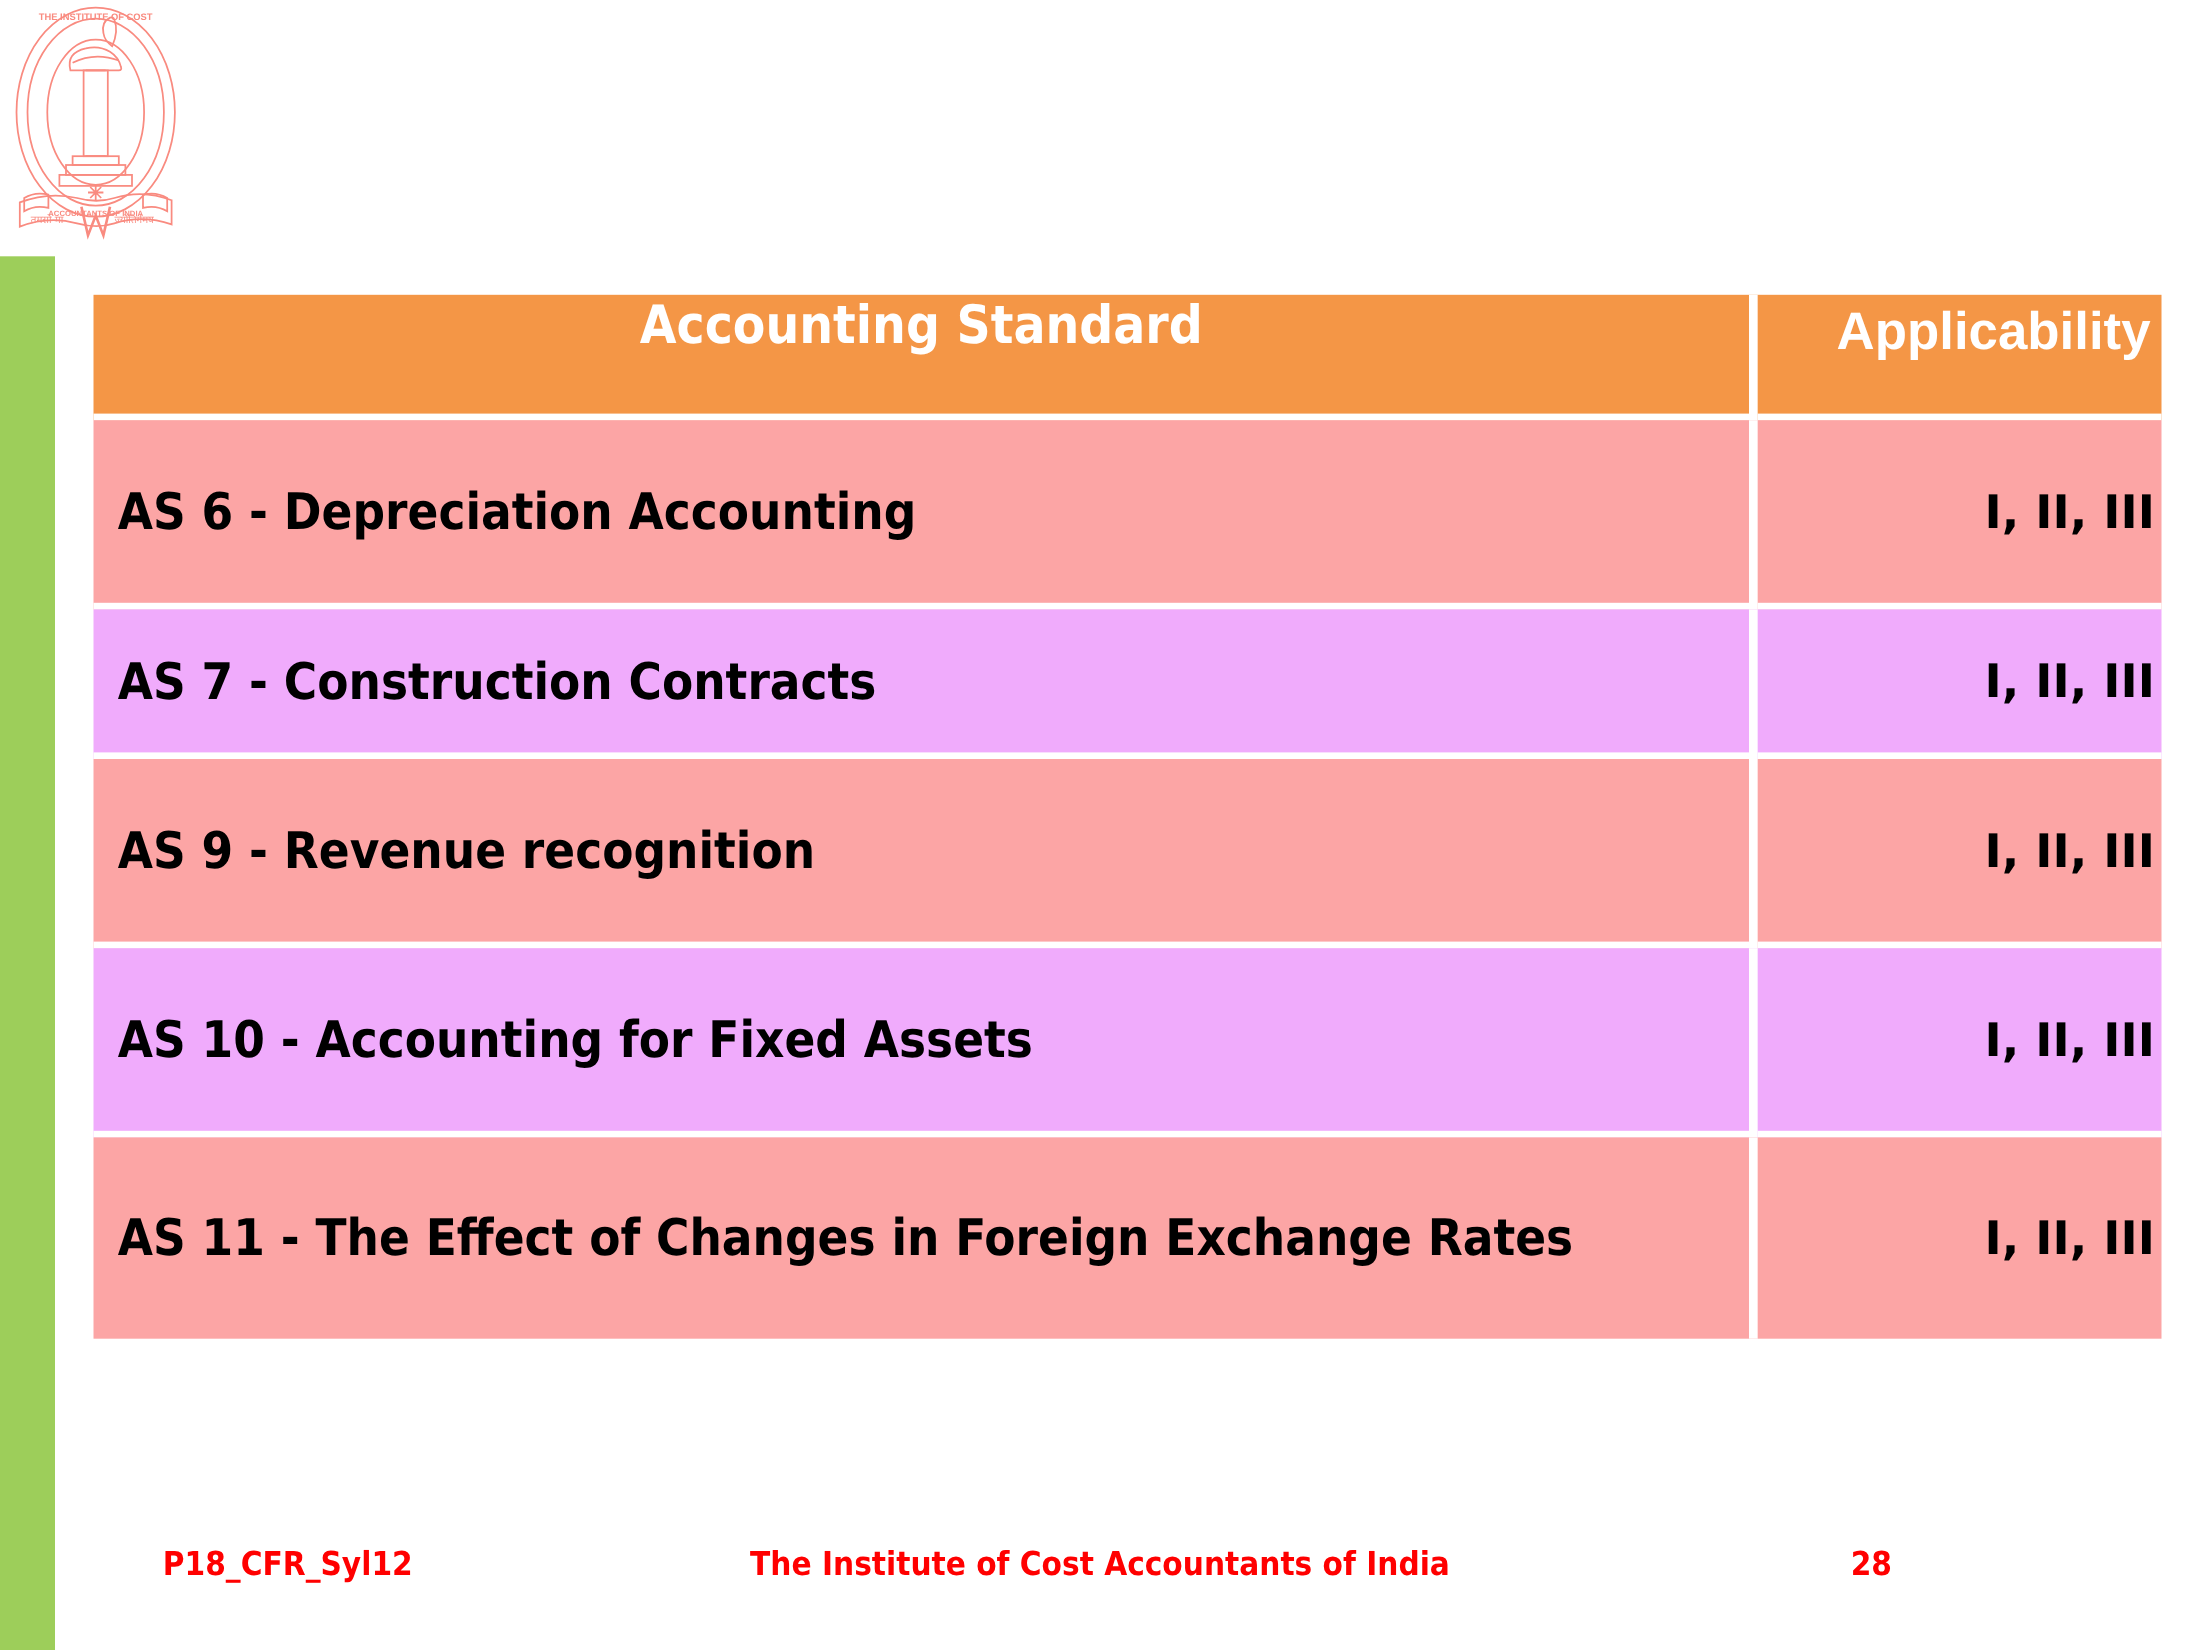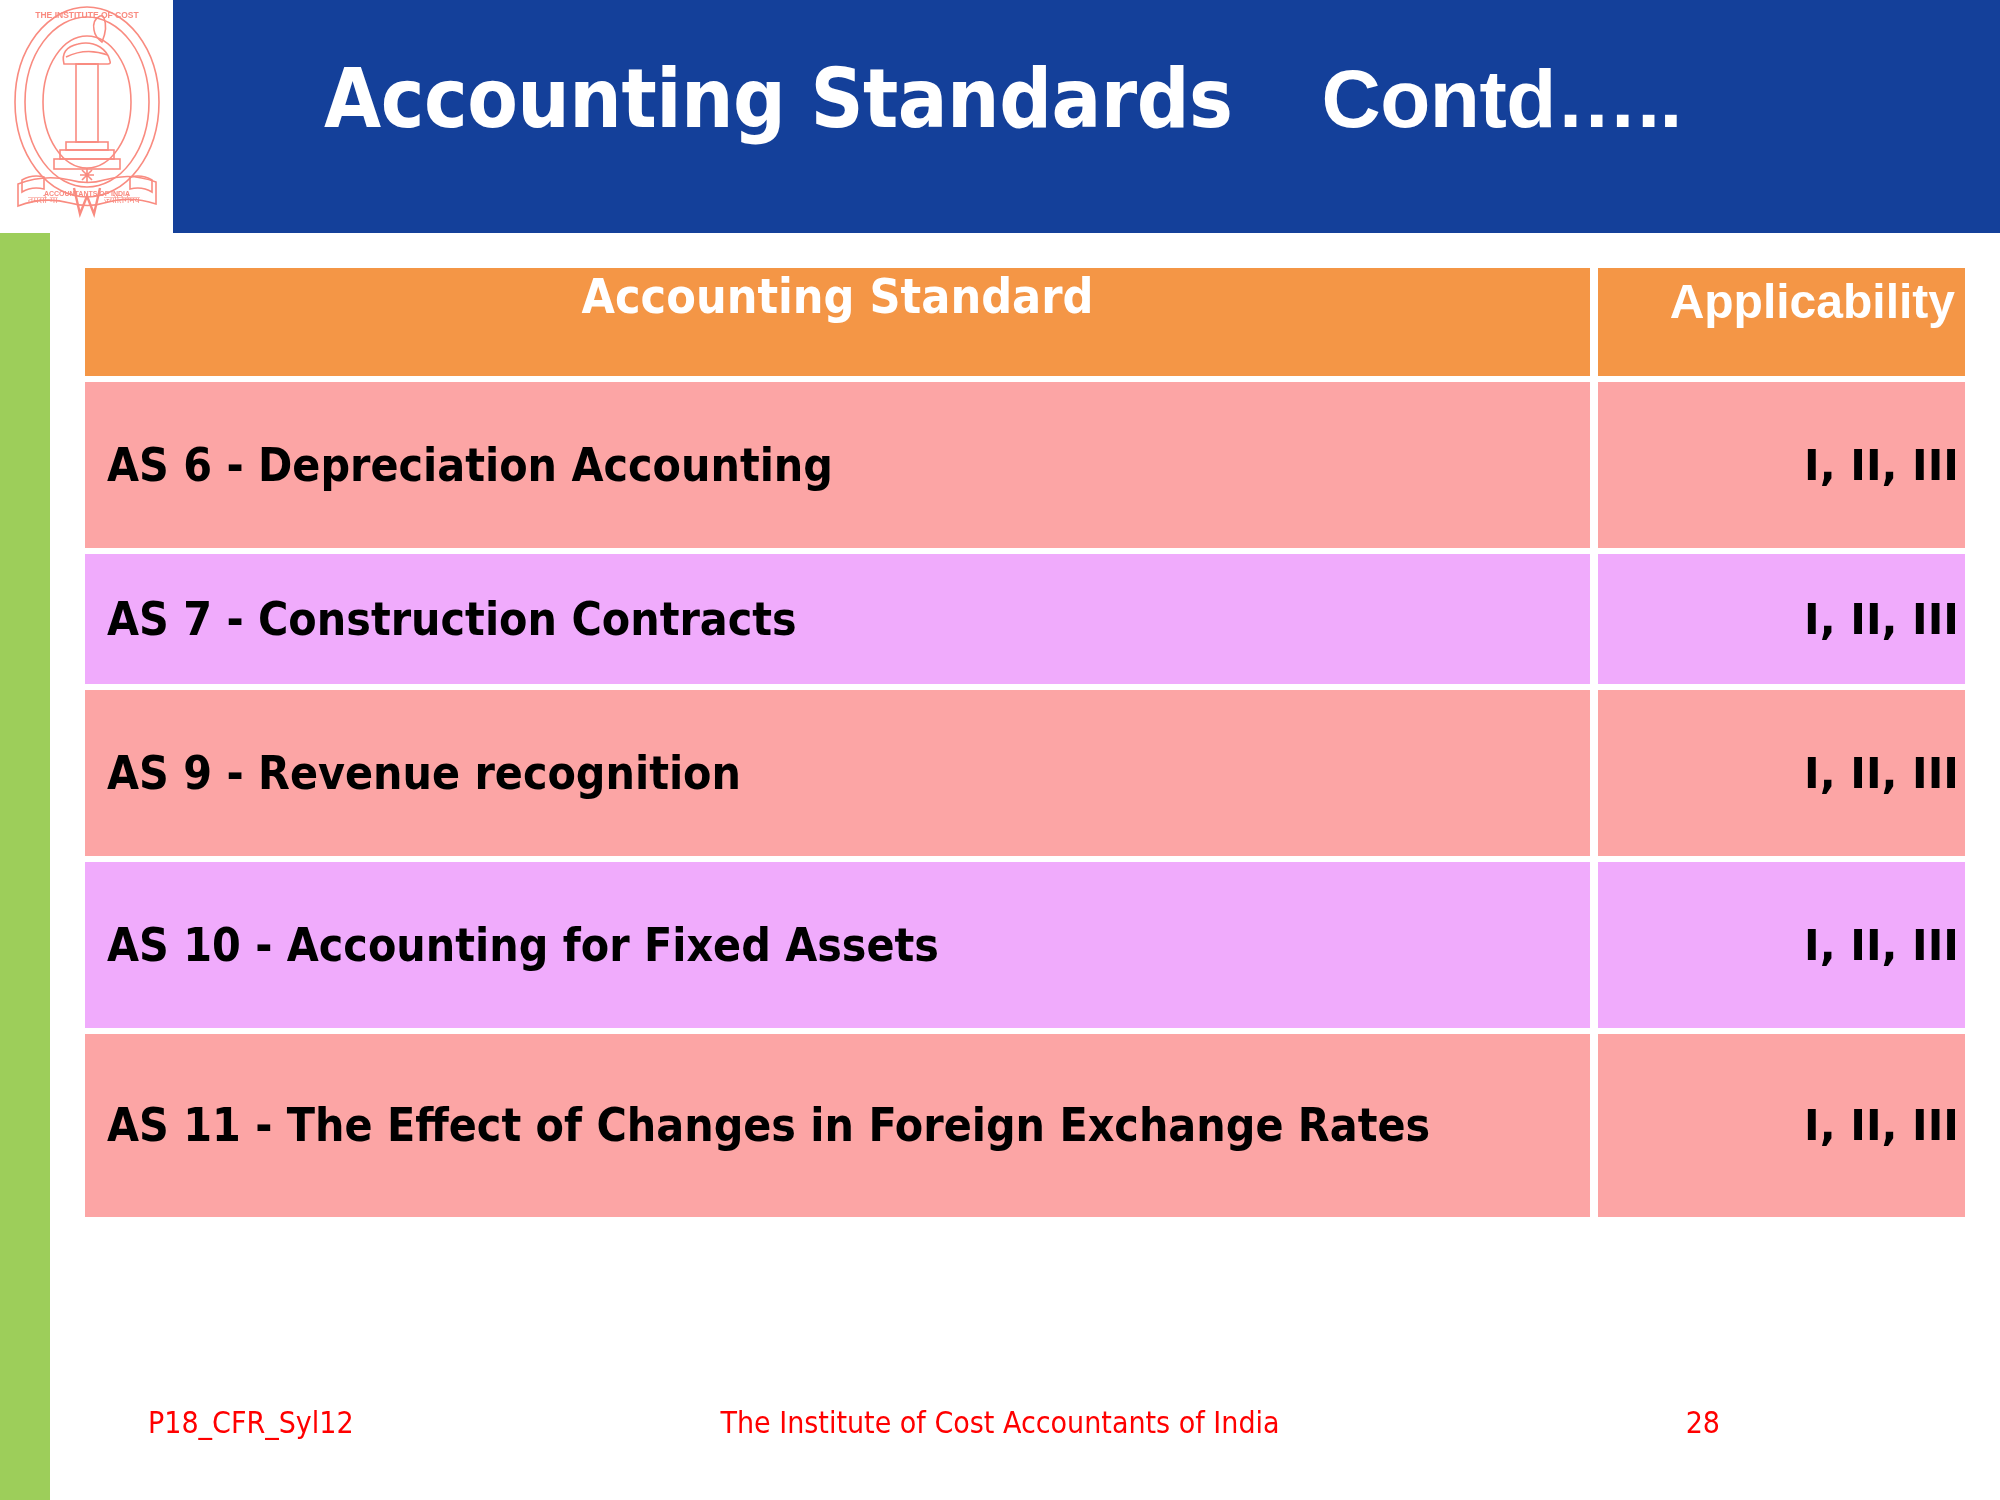--- a/index.html
+++ b/index.html
@@ -121,36 +121,33 @@
   #table tr.r-short td { height: 136px; }
   #table tr.r-last td { height: 183px; }
   #table tr:last-child td { border-bottom: none; }
 
   
   #footer {
     position: absolute;
     left: 0; top: 1405px; width: 1792px; height: 60px;
     color: #ff0000;
     font-size: 30px;
-    font-weight: normal;
+    font-weight: bold;
     font-family: "DejaVu Sans", sans-serif;
     font-stretch: condensed;
   }
   #footer .f-left  { position: absolute; left: 148px;  top: 0; }
   #footer .f-mid   { position: absolute; left: 0; top: 0; width: 2000px; text-align: center; }
   #footer .f-right { position: absolute; right: 72px; top: 0; }
 </style>
 </head>
 <body>
 
 <div id="slide">
 
-  <div id="title-bar">
-    <div id="title-text"><span id="title-main">Accounting Standards</span><span>    </span><span id="title-contd">Contd…..</span></div>
-  </div>
 
   <div id="logo-wrap">
     <svg width="166" height="230" viewBox="0 0 166 230" xmlns="http://www.w3.org/2000/svg" aria-hidden="true">
       <g fill="none" stroke="#f98b80" stroke-width="1.6">
         <ellipse cx="83" cy="100" rx="72" ry="95"></ellipse>
         <ellipse cx="83" cy="100" rx="62" ry="85"></ellipse>
         <ellipse cx="83" cy="100" rx="44" ry="66"></ellipse>
 
         <rect x="72" y="62" width="22" height="78"></rect>
         <path d="M74 62 h18 M74 140 h18"></path>

